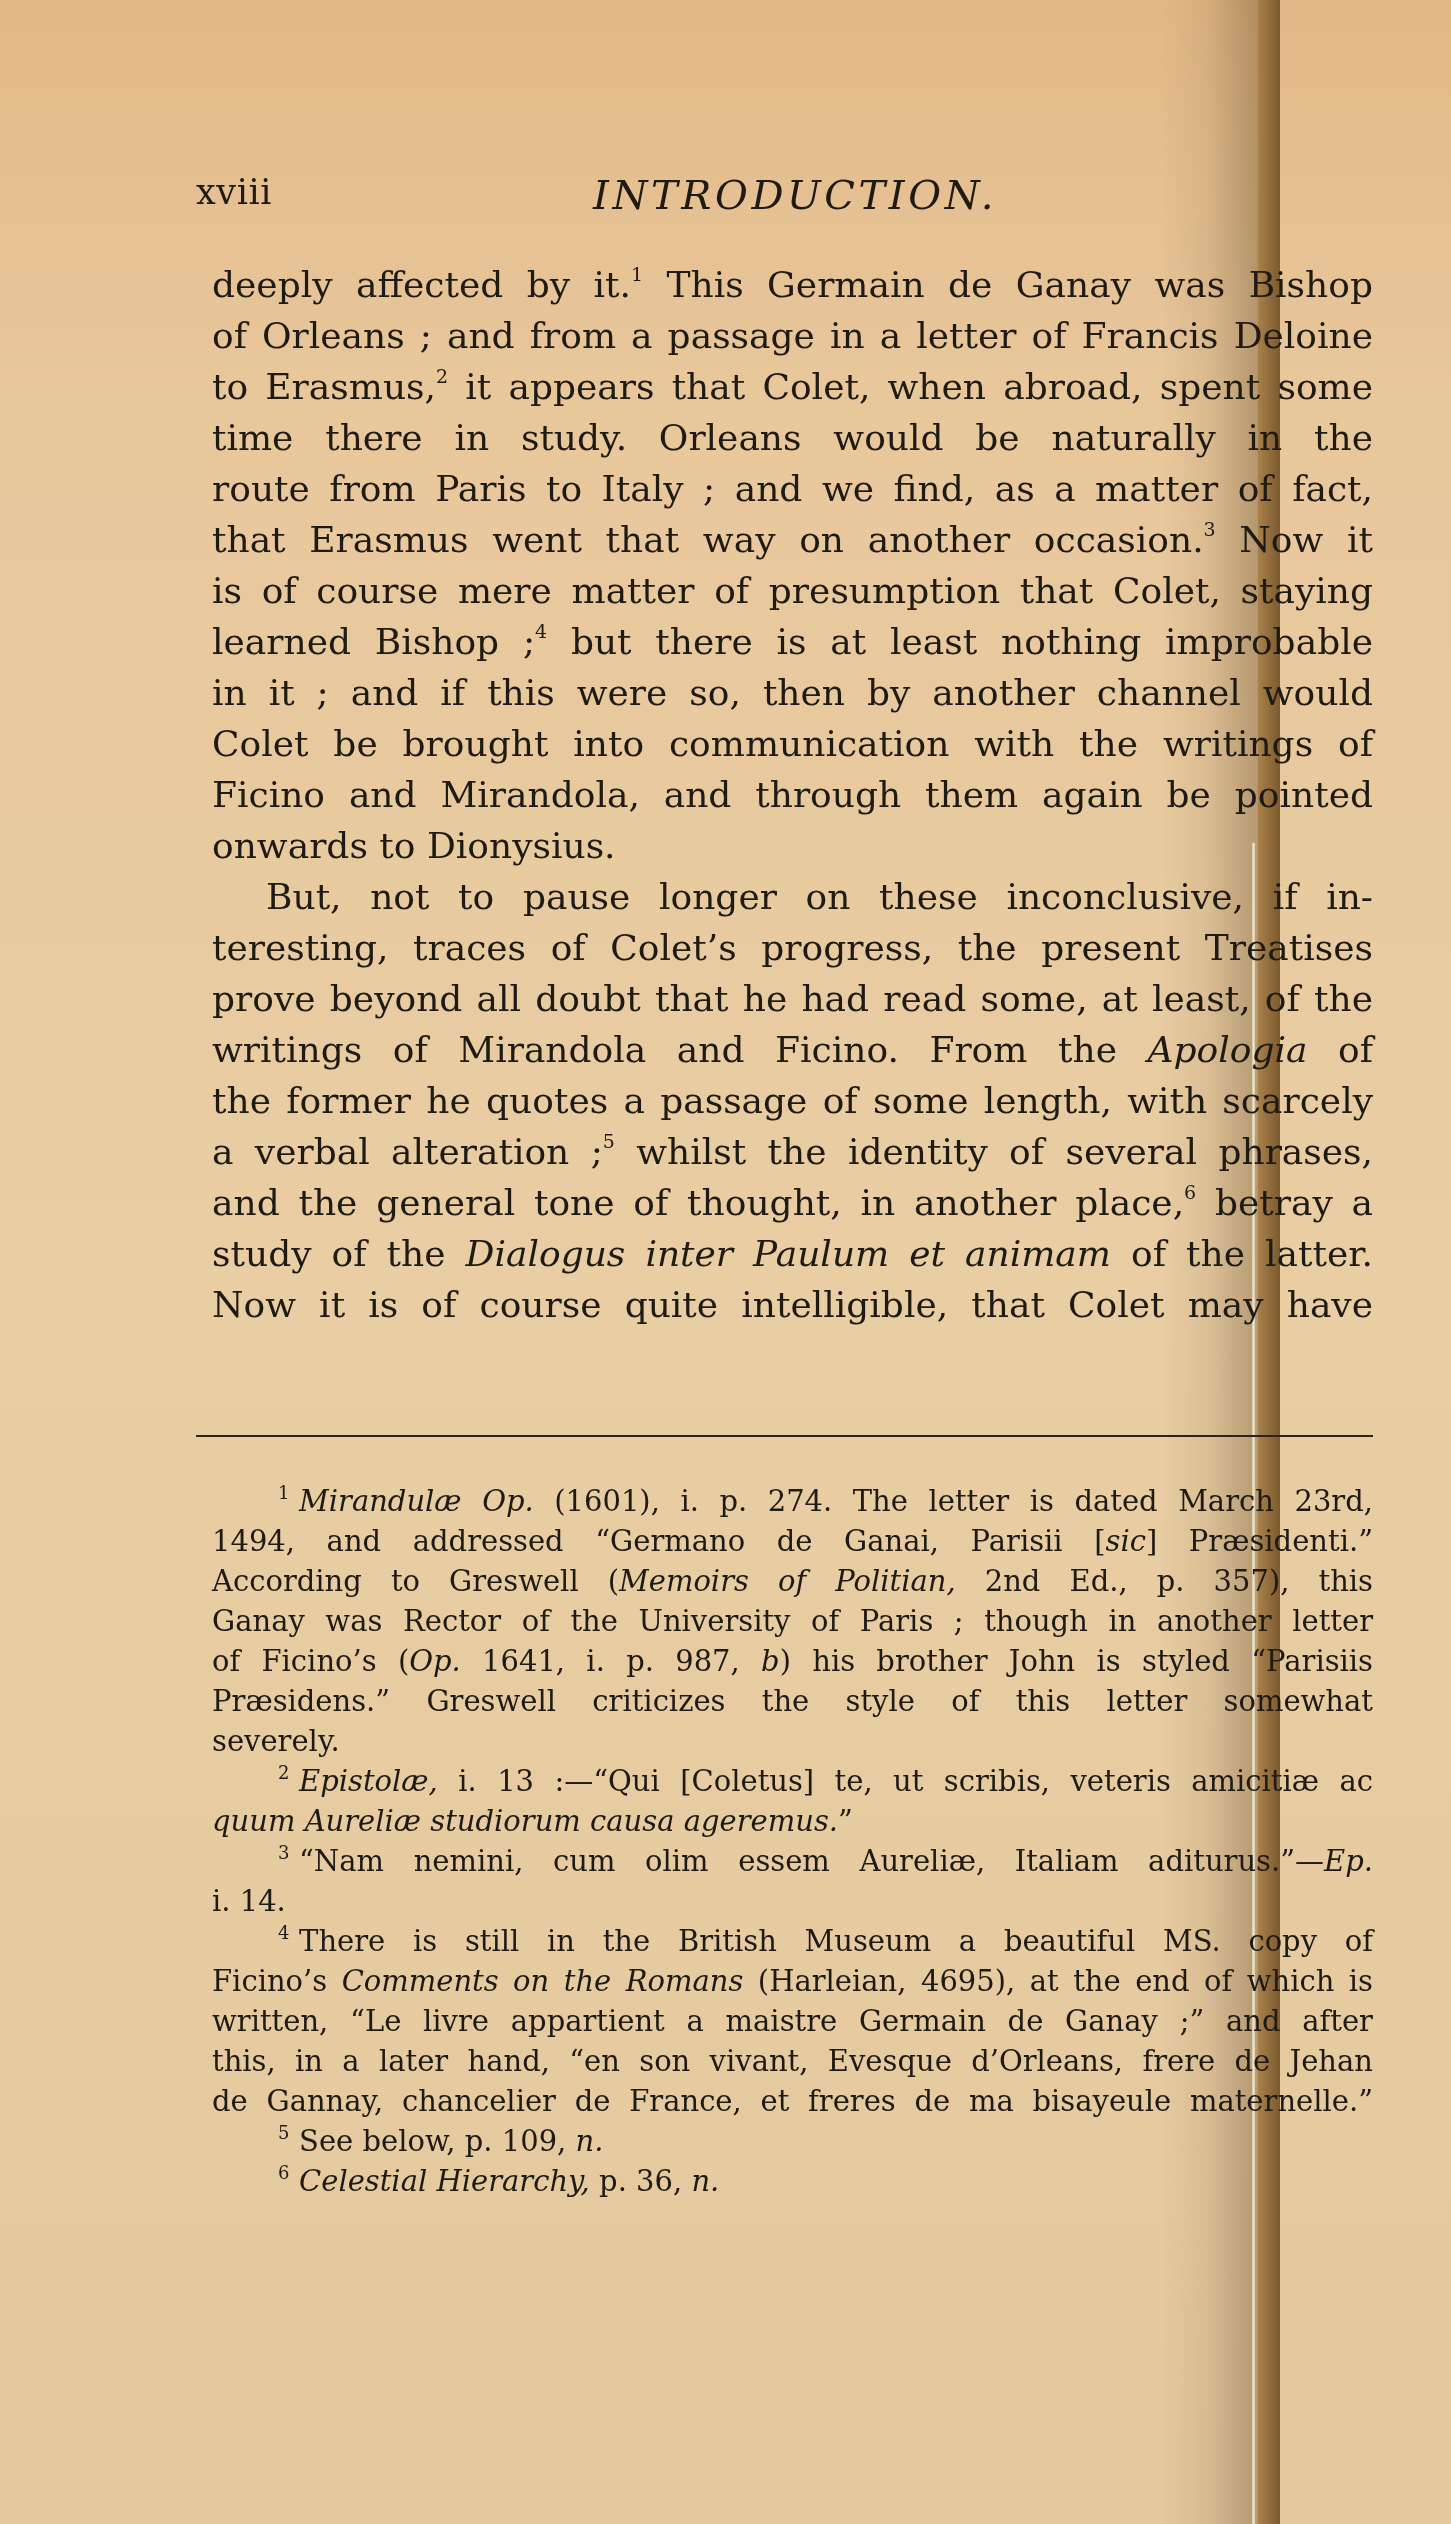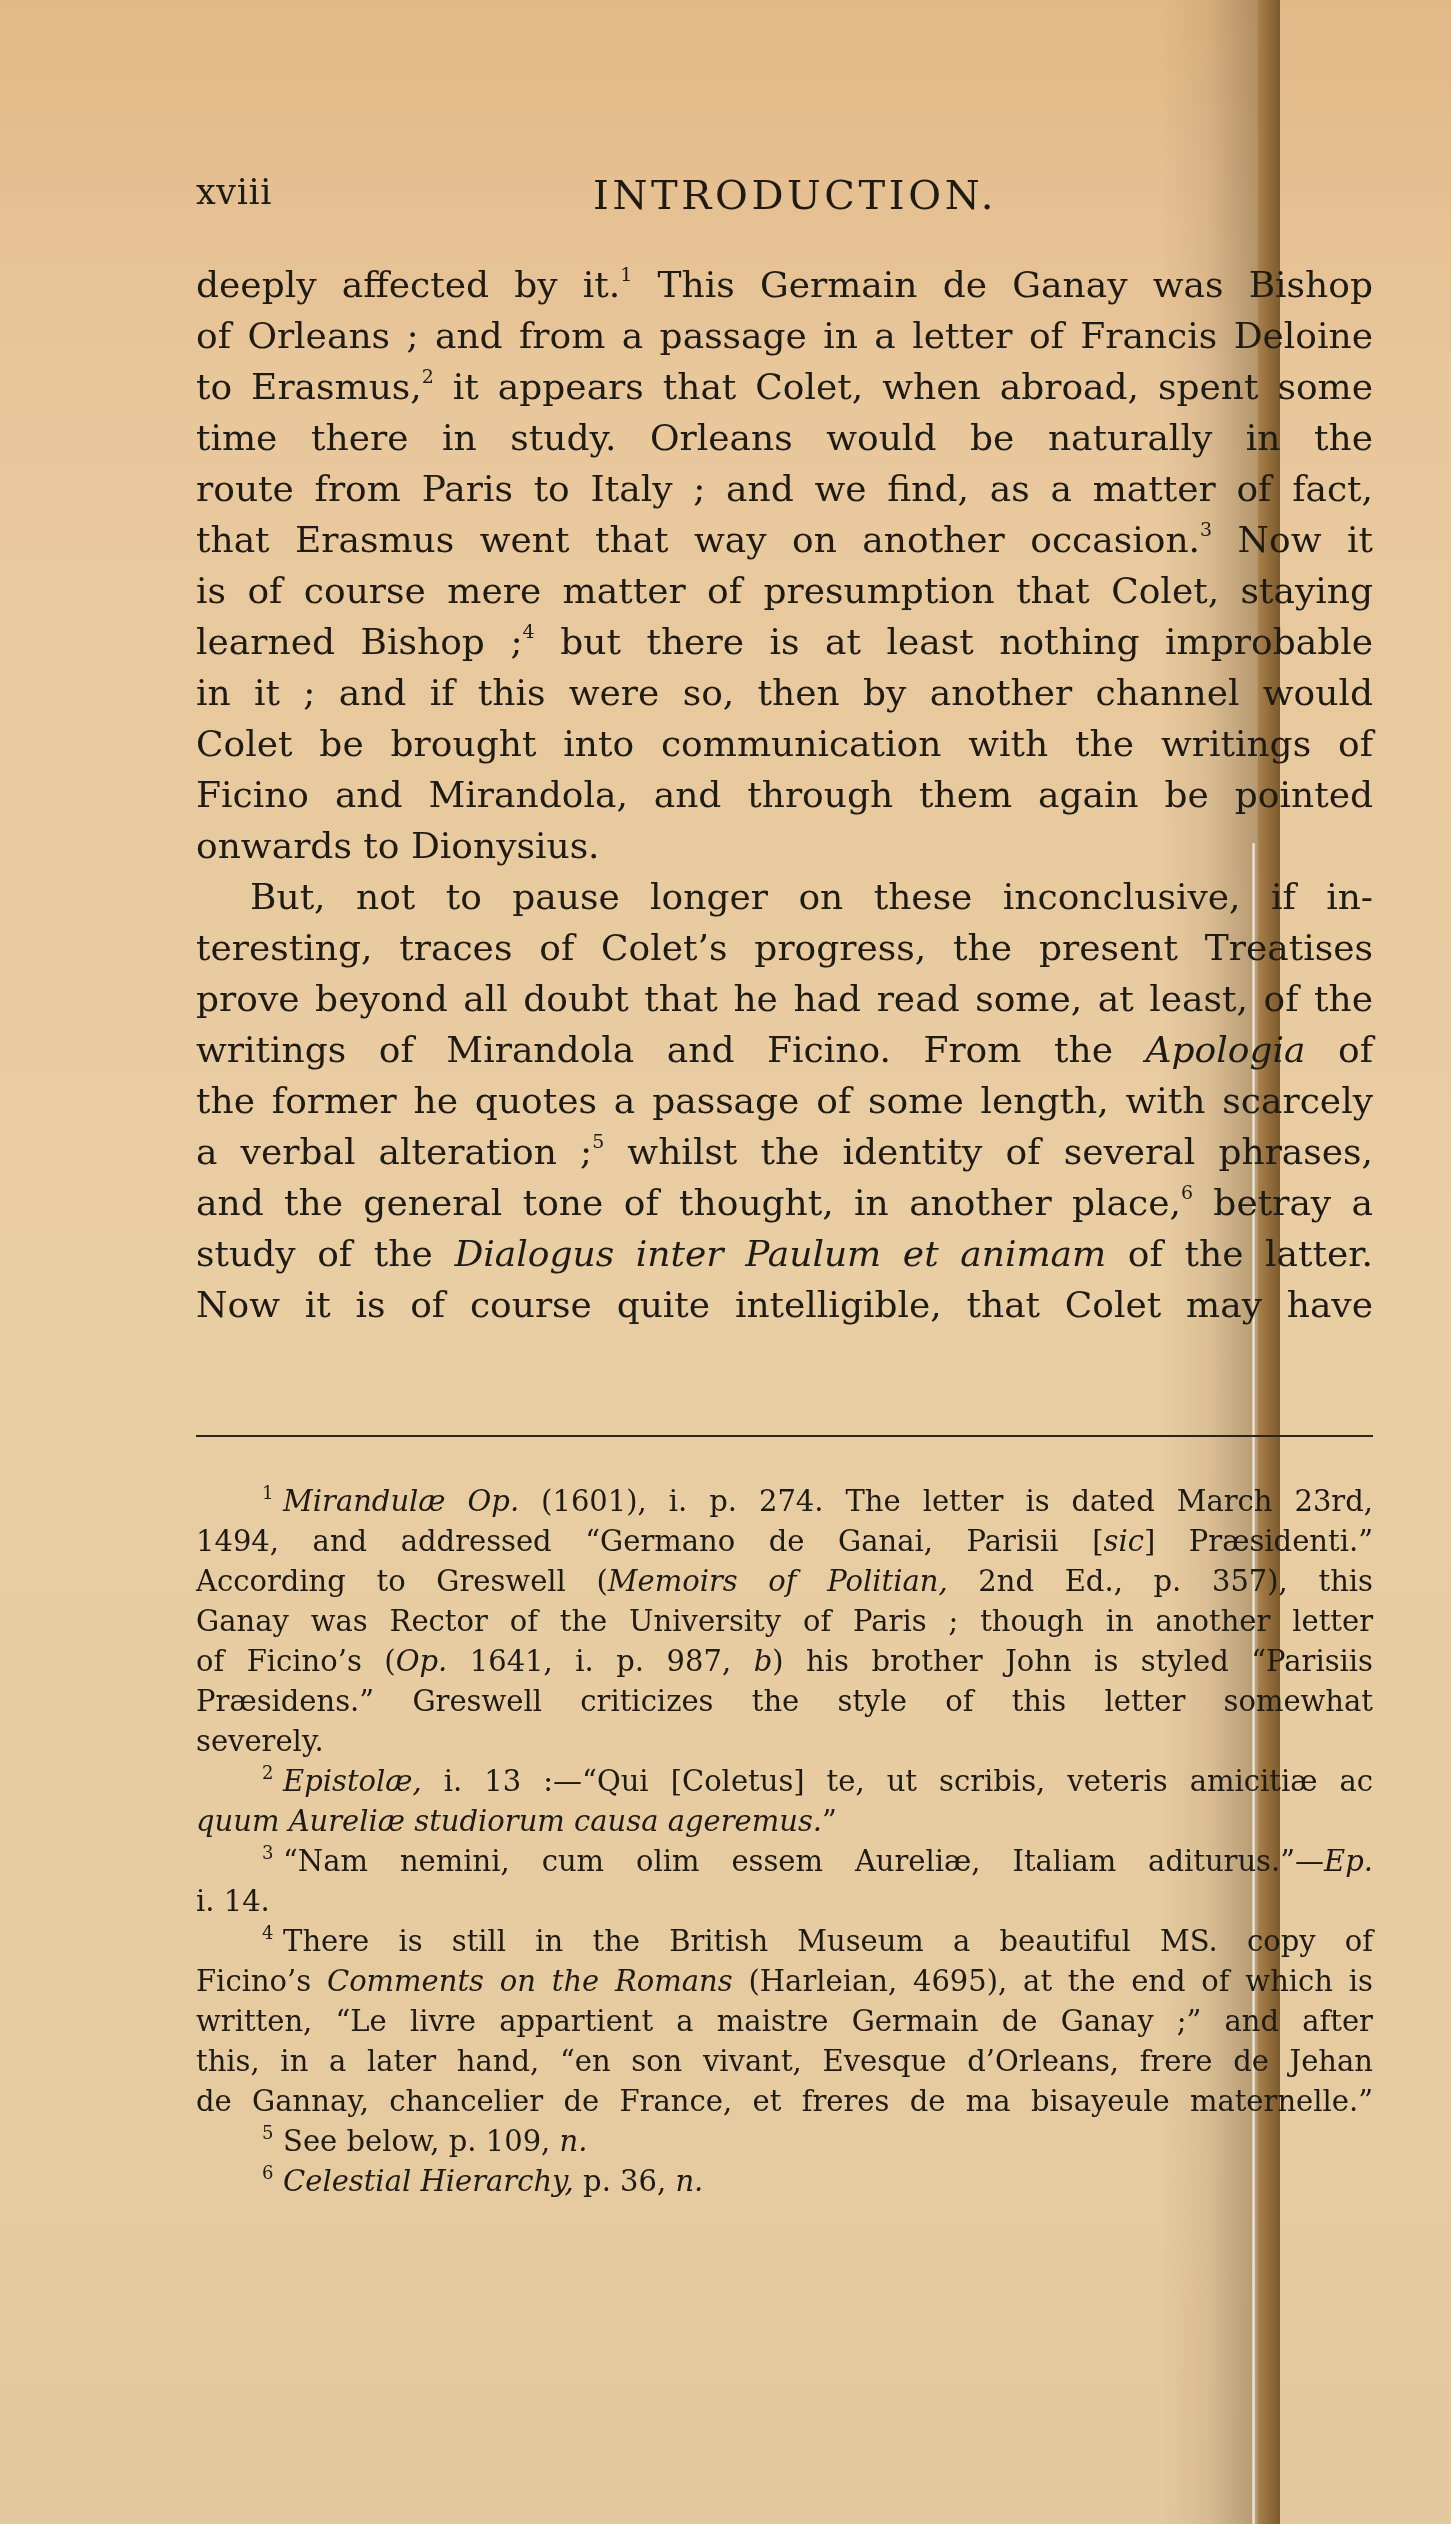--- a/index.html
+++ b/index.html
@@ -24,27 +24,27 @@
     position: absolute; right: 0; top: 0; width: 21.7px; height: 2525px;
     background: linear-gradient(90deg, #a9804a, #7b5a2e);
   }
   .running-head {
     position: absolute; left: 196px; top: 172px; width: 1180px; height: 48px;
   }
   .folio {
     position: absolute; left: 0; top: 0; font-size: 35px; letter-spacing: 0.6px;
   }
   .head-title {
-    position: absolute; left: 397px; top: 0; font-size: 40px; letter-spacing: 3.6px;
+    position: absolute; left: 397px; top: 0; font-size: 40px; font-style: italic; letter-spacing: 3.6px;
   }
   .body-text {
     position: absolute; left: 196px; top: 259px; width: 1177px;
     font-size: 36px; line-height: 51px; text-align: justify;
   }
-  .line { display: block; text-align: justify; text-align-last: justify; white-space: nowrap; }
+  .line { display: block; text-align: justify; text-align-last: justify; white-space: nowrap; margin-left: 16px; }
   .line.last { text-align-last: left; }
   sup { font-size: 19px; line-height: 0; vertical-align: 15.6px; }
   .rule {
     position: absolute; left: 196px; top: 1435px; width: 1177px; height: 2.4px; background: #2a241c;
   }
   .footnotes {
     position: absolute; left: 196px; top: 1481px; width: 1177px;
     font-size: 29px; line-height: 40px;
   }
   .fn { margin: 0; }

